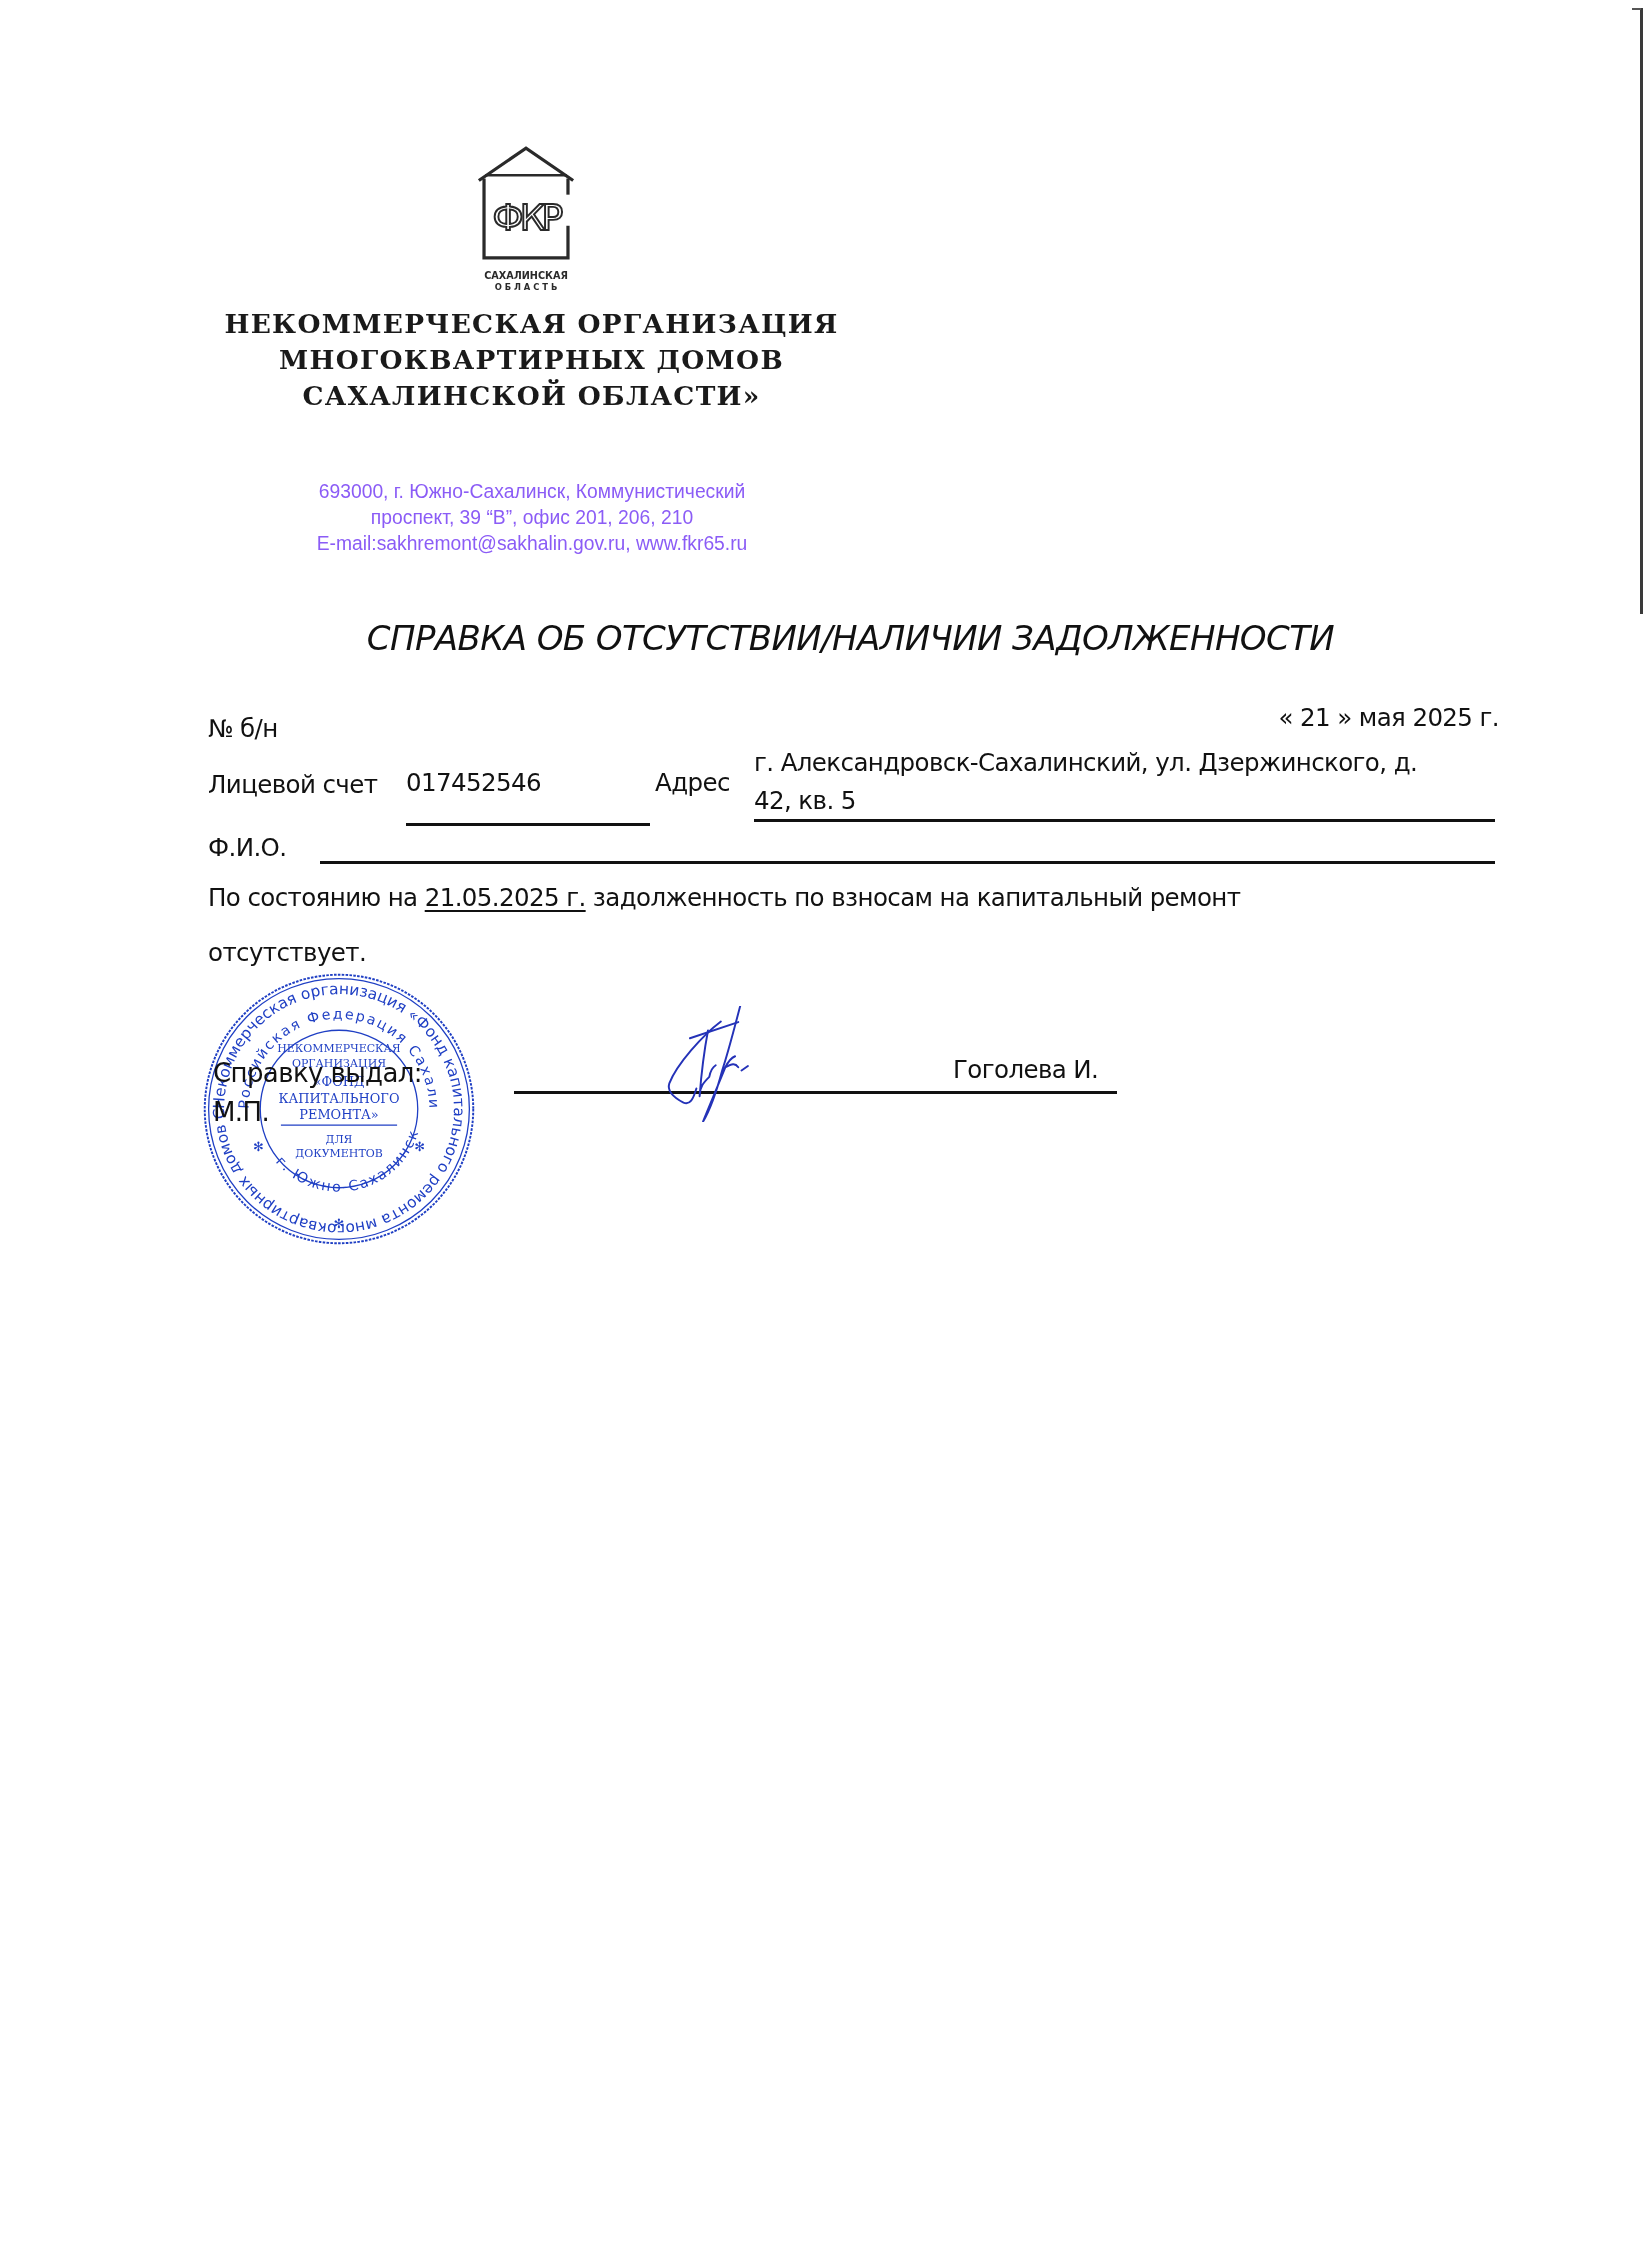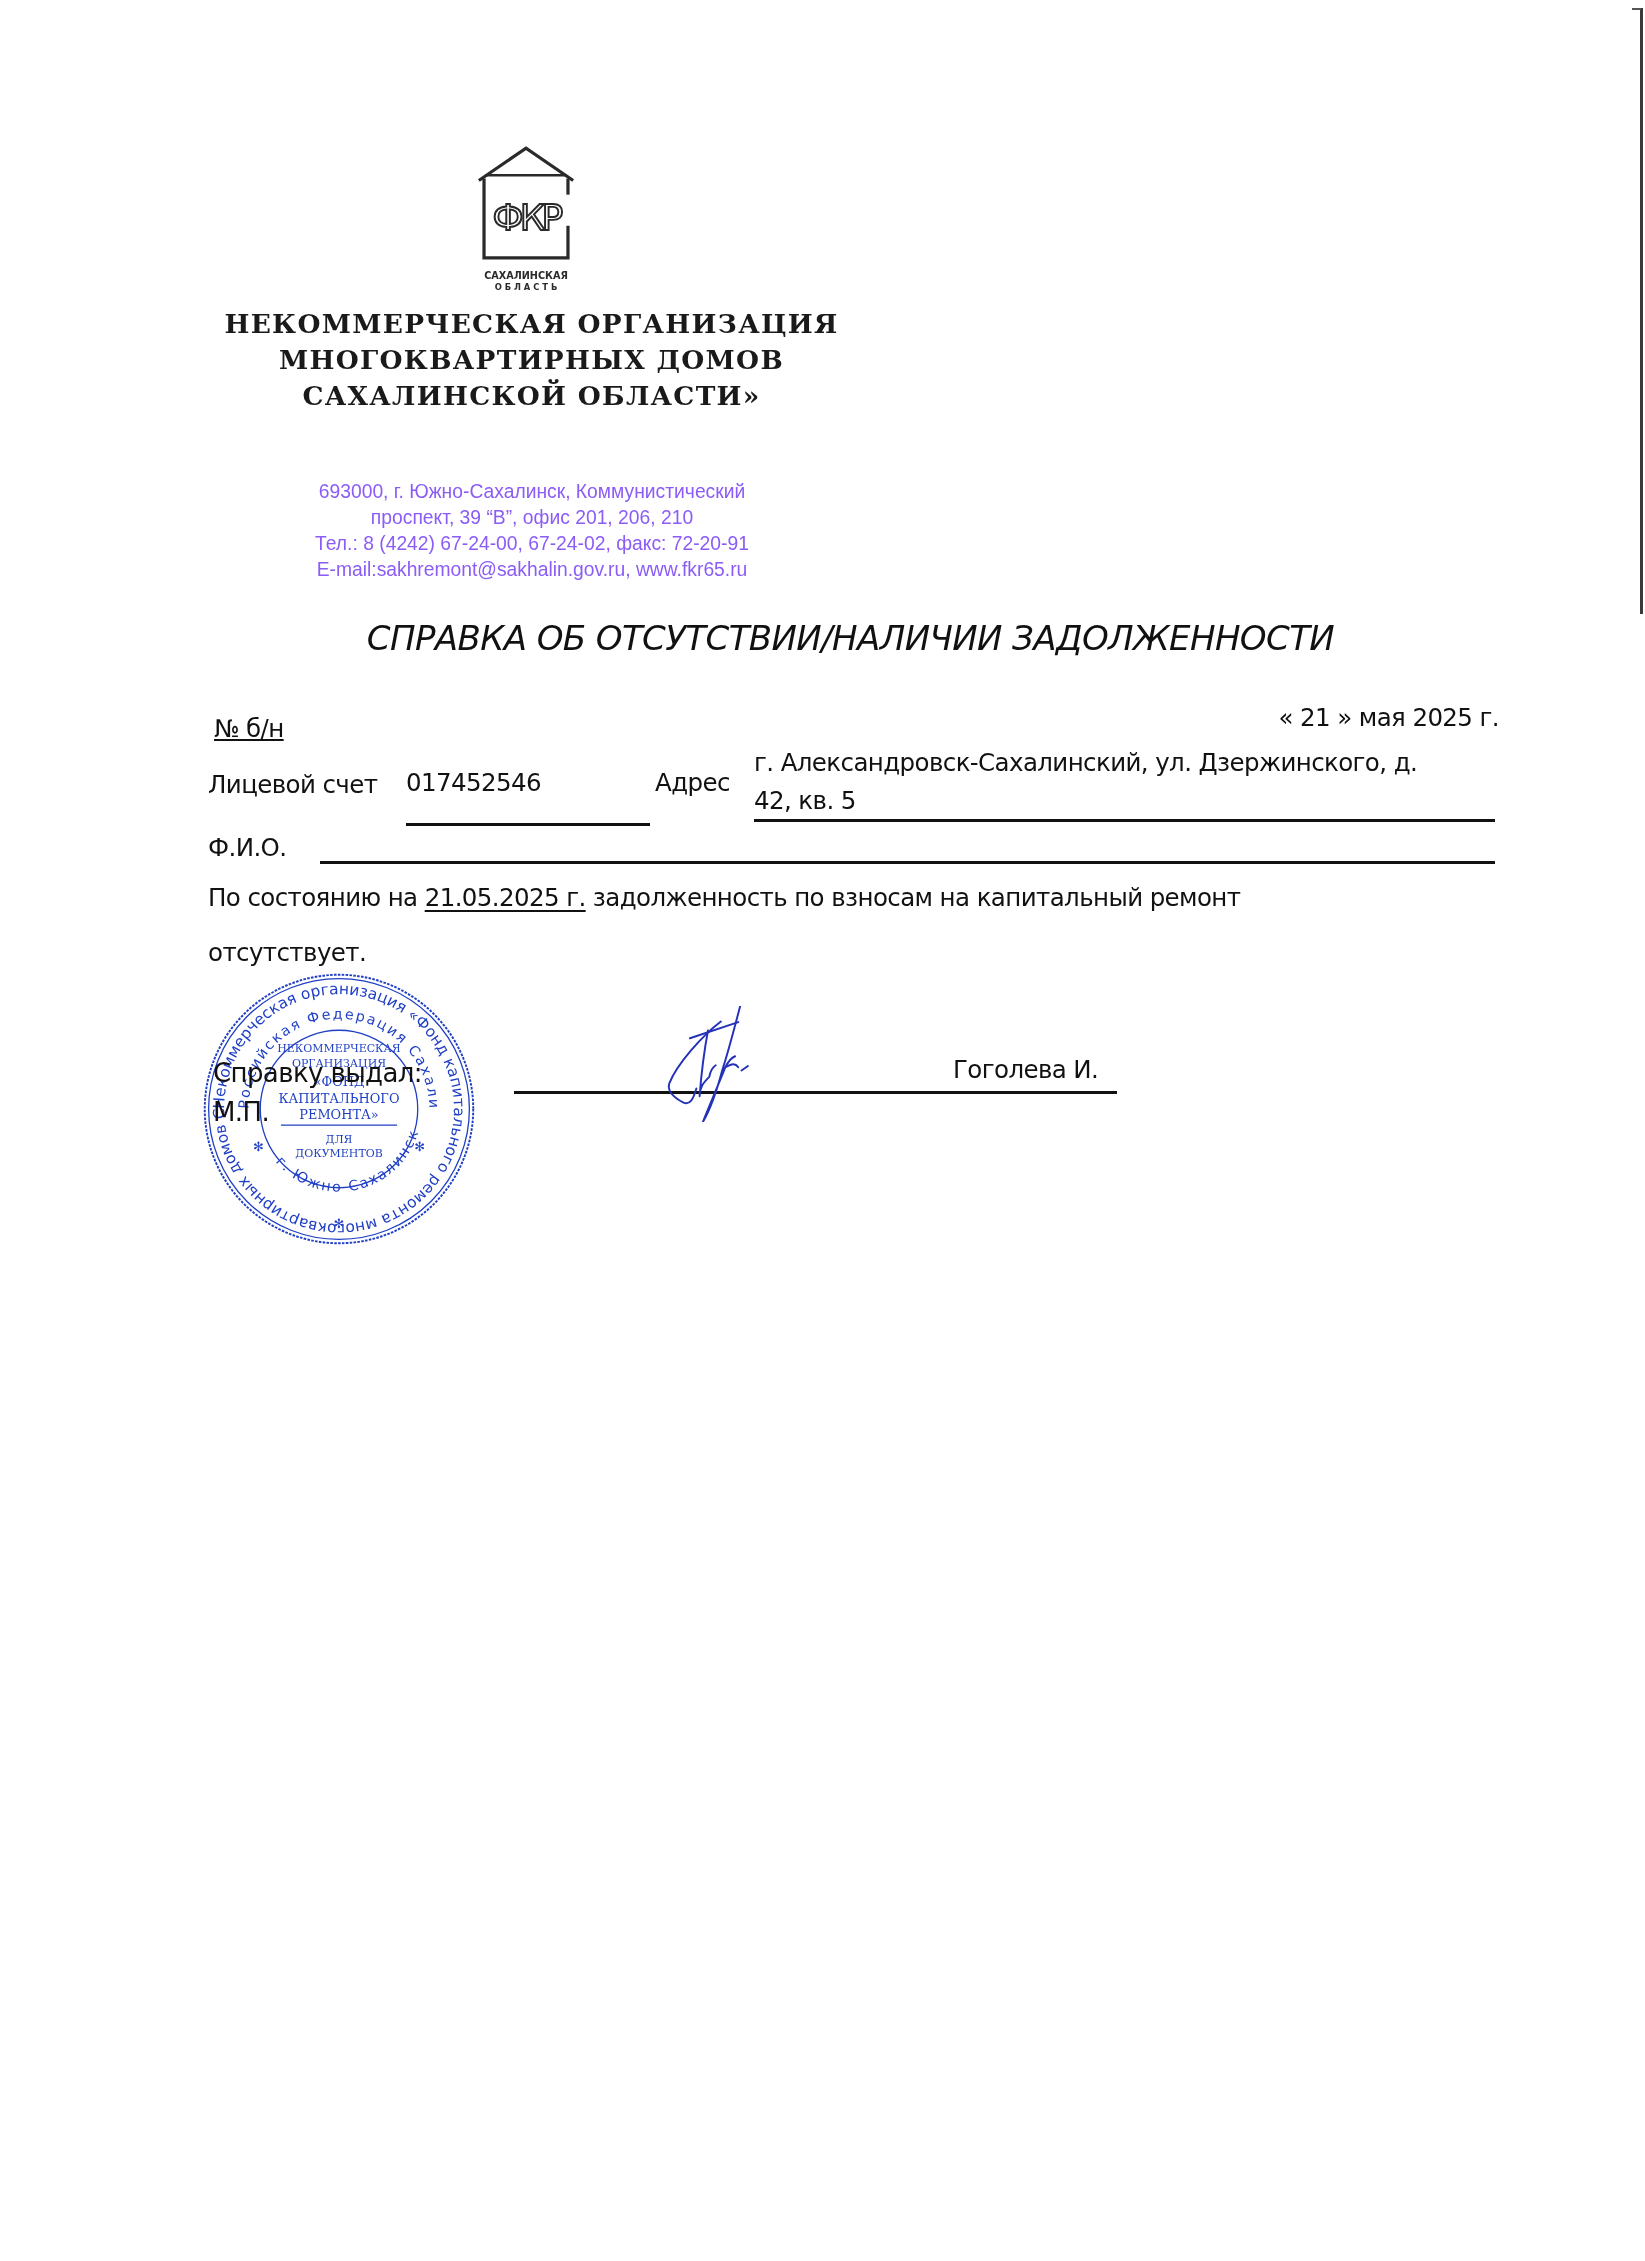--- a/index.html
+++ b/index.html
@@ -47,27 +47,26 @@
 
 <div class="abs org">
   <div>НЕКОММЕРЧЕСКАЯ ОРГАНИЗАЦИЯ</div>
   <div>МНОГОКВАРТИРНЫХ ДОМОВ</div>
   <div>САХАЛИНСКОЙ ОБЛАСТИ»</div>
 </div>
 
 <div class="abs contacts">
   <div>693000, г. Южно-Сахалинск, Коммунистический</div>
   <div>проспект, 39 “В”, офис 201, 206, 210</div>
-  <div>Тел.: 8 (4242) 67-24-00, 67-24-02, факс: 72-20-91</div>
   <div>E-mail:sakhremont@sakhalin.gov.ru, www.fkr65.ru</div>
 </div>
 
 <div class="abs title">СПРАВКА ОБ ОТСУТСТВИИ/НАЛИЧИИ ЗАДОЛЖЕННОСТИ</div>
 
-<div class="abs txt" style="left:214px; top:714px;text-decoration:underline;">№ б/н</div>
+<div class="abs txt" style="left:208px; top:714px;">№ б/н</div>
 <div class="abs txt" style="right:146px; top:703px;">« 21 » мая 2025 г.</div>
 
 <div class="abs txt" style="left:208px; top:770px;">Лицевой счет</div>
 <div class="abs txt" style="left:406px; top:768px;">017452546</div>
 <div class="line" style="left:406px; width:244px; top:823px;"></div>
 
 <div class="abs txt" style="left:655px; top:768px;">Адрес</div>
 <div class="abs txt" style="left:754px; top:748px;">г. Александровск-Сахалинский, ул. Дзержинского, д.</div>
 <div class="abs txt" style="left:754px; top:786px;">42, кв. 5</div>
 <div class="line" style="left:754px; width:741px; top:819px;"></div>

